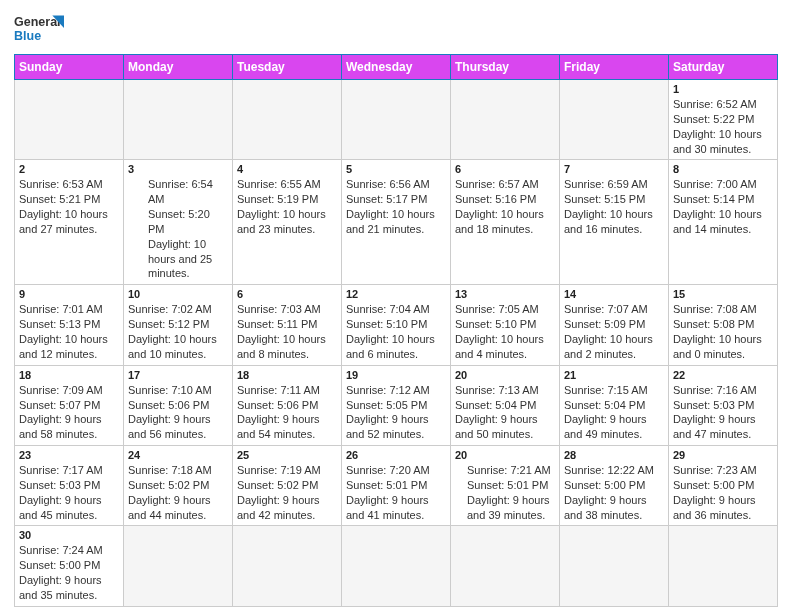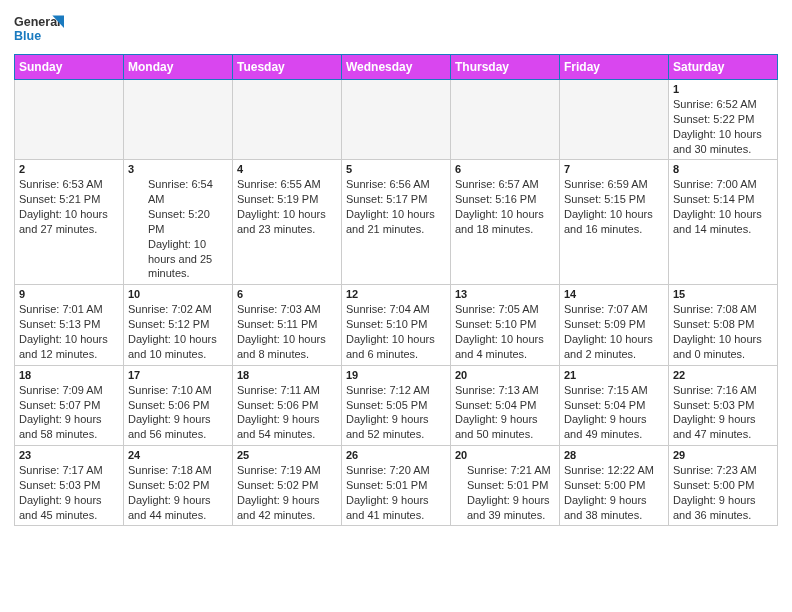--- a/index.html
+++ b/index.html
@@ -316,15 +316,29 @@
 Sunset: 5:00 PM
 Daylight: 9 hours and 38 minutes.</div>
           </td>
           <td>
             <span class="day-num">29</span>
             <div class="day-info" style="white-space: pre-line;">Sunrise: 7:23 AM
 Sunset: 5:00 PM
 Daylight: 9 hours and 36 minutes.</div>
           </td>
         </tr>
+        <tr class="last-row">
+          <td>
+            <span class="day-num">30</span>
+            <div class="day-info" style="white-space: pre-line;">Sunrise: 7:24 AM
+Sunset: 5:00 PM
+Daylight: 9 hours and 35 minutes.</div>
+          </td>
+          <td class="empty"></td>
+          <td class="empty"></td>
+          <td class="empty"></td>
+          <td class="empty"></td>
+          <td class="empty"></td>
+          <td class="empty"></td>
+        </tr>
       </tbody>
   </table>
 </div>
 
 </body></html>

